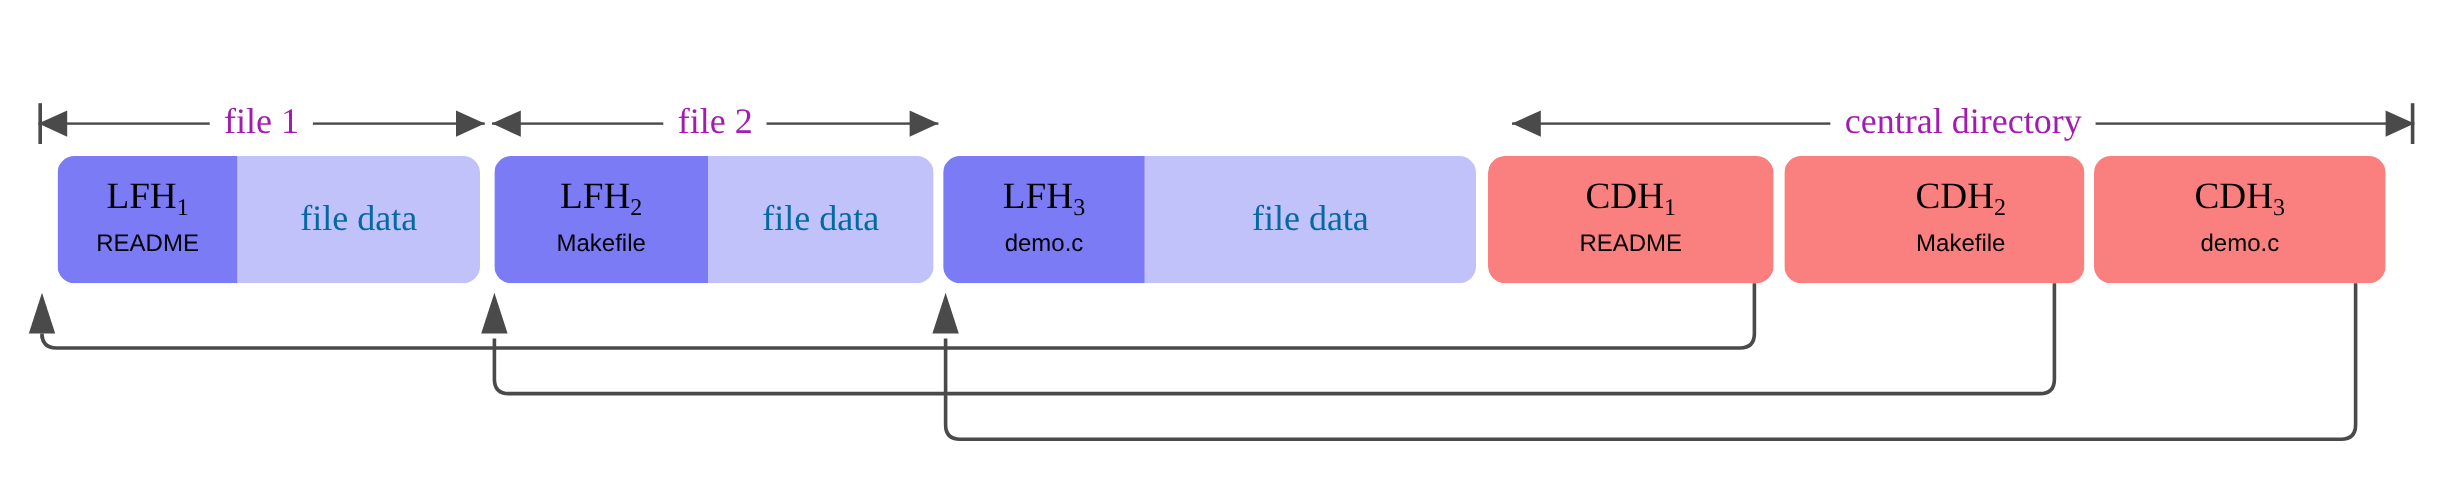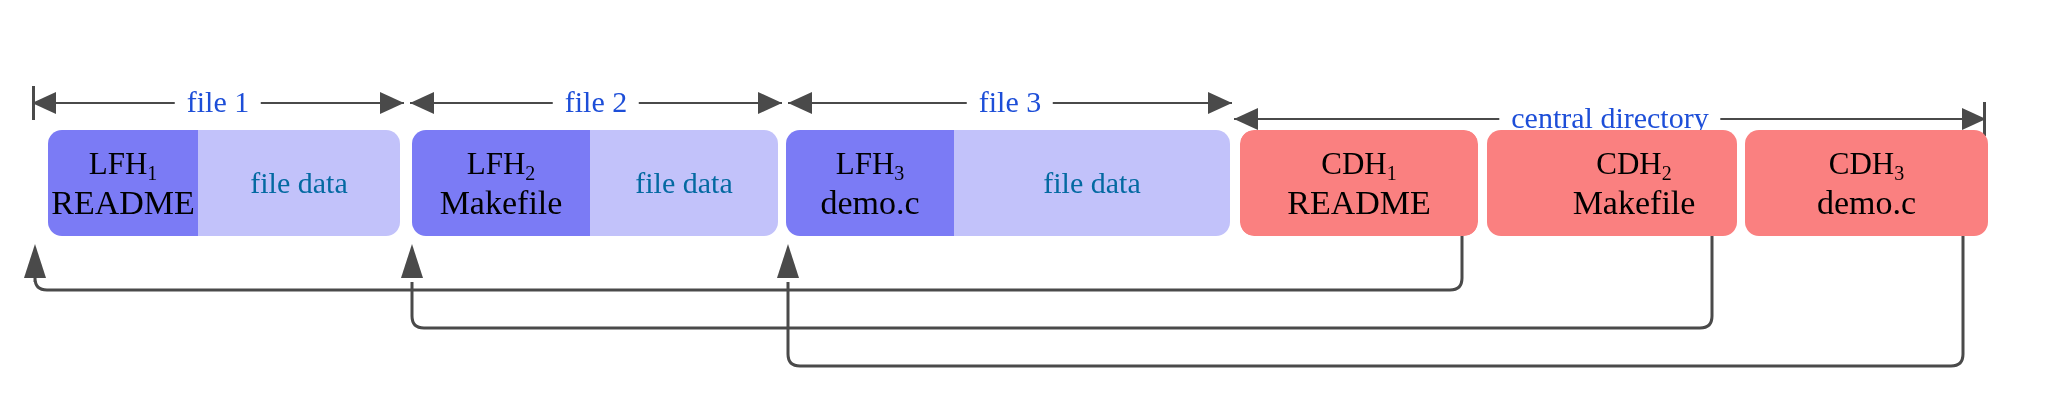--- a/index.html
+++ b/index.html
@@ -39,21 +39,21 @@
   }
   .span-label {
     position: absolute;
     top: 0px;
     left: 50%;
     transform: translateX(-50%);
     background: #ffffff;
     padding: 0 12px;
     font-size: 30px;
     line-height: 44px;
-    color: #1d4ed8;
+    color: #a21caf;
     white-space: nowrap;
     font-family: "Liberation Serif", serif;
   }
   
   .arrow-head {
     position: absolute;
     top: 23px;
     width: 0;
     height: 0;
     border-top: 11px solid transparent;
@@ -115,25 +115,25 @@
     white-space: nowrap;
     font-family: "Liberation Serif", serif;
   }
   .seg-line1 sub {
     font-size: 20px;
     vertical-align: baseline;
     position: relative;
     top: 6px;
   }
   .seg-line2 {
-    font-size: 34px;
+    font-size: 20px;
     line-height: 36px;
     color: #000000;
     white-space: nowrap;
-    font-family: Liberation Serif, serif;
+    font-family: Liberation Sans, sans-serif;
   }
   .seg-single {
     font-size: 30px;
     line-height: 36px;
     color: #0369a1;
     white-space: nowrap;
     font-family: Liberation Serif, serif;
   }
 
   
@@ -158,27 +158,21 @@
         <div class="arrow-head left"></div>
         <div class="arrow-head right"></div>
         <div class="span-label">file 1</div>
       </div>
       <div class="span" style="left: 410px; width: 372px; text-decoration: underline;">
         <div class="span-line"></div>
         <div class="arrow-head left"></div>
         <div class="arrow-head right"></div>
         <div class="span-label">file 2</div>
       </div>
-      <div class="span" style="left: 788px; width: 444px;">
-        <div class="span-line"></div>
-        <div class="arrow-head left"></div>
-        <div class="arrow-head right"></div>
-        <div class="span-label">file 3</div>
-      </div>
-      <div class="span" style="left: 1234px; width: 752px; margin-top: 16px;">
+      <div class="span" style="left: 1260px; width: 752px;">
         <div class="span-line"></div>
         <div class="tick end"></div>
         <div class="arrow-head left"></div>
         <div class="arrow-head right"></div>
         <div class="span-label">central directory</div>
       </div>
     </div>
 
   <div class="blocks" id="blocks">
       <div class="block" style="left: 48px; width: 352px;">

